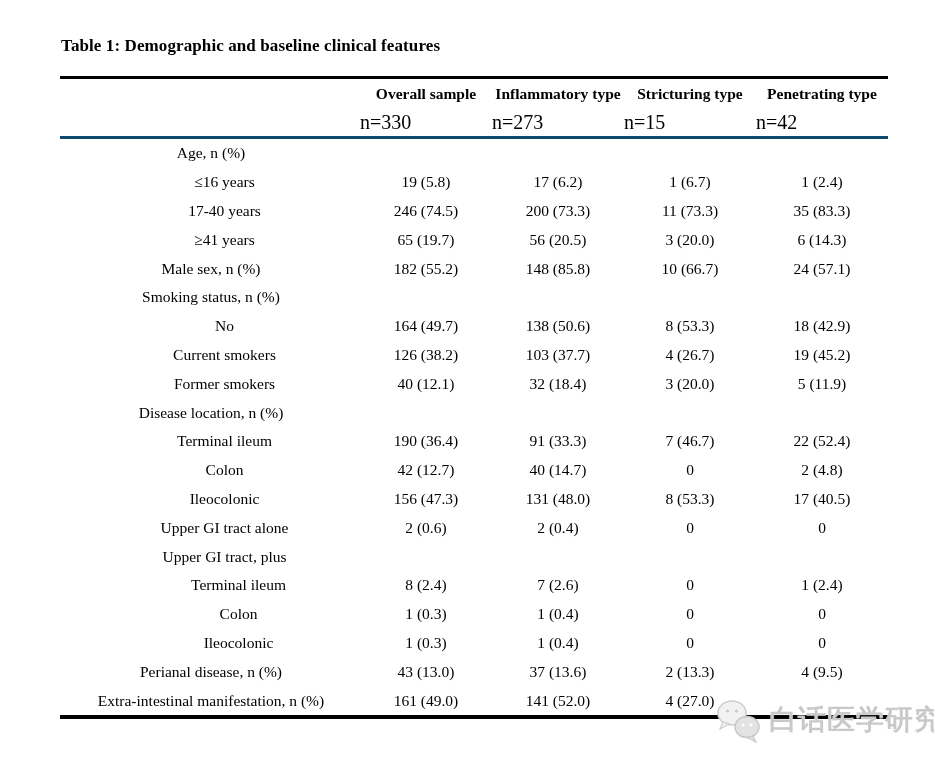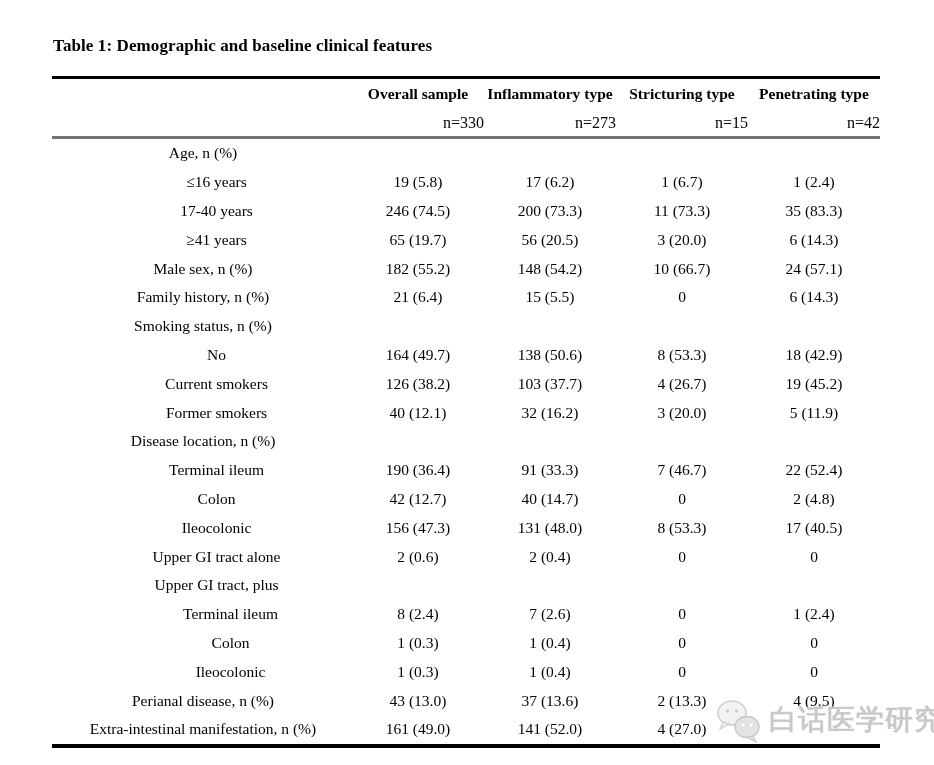--- a/index.html
+++ b/index.html
@@ -11,21 +11,21 @@
     position: relative;
     width: 934px;
     height: 765px;
     background: #ffffff;
     font-family: "Liberation Serif", serif;
     color: #000000;
     overflow: hidden;
   }
   .content {
     position: absolute;
-    left: 52px;
+    left: 60px;
     top: 36px;
     width: 828px;
   }
   .table-title {
     font-size: 17px;
     font-weight: bold;
     margin: 0 0 13px 1px;
     letter-spacing: 0.1px;
   }
   table.demo-table {
@@ -41,26 +41,26 @@
     border-top: 3px solid #000;
     font-weight: bold;
     font-size: 15.5px;
     text-align: center;
     padding: 0;
     height: 30px;
     vertical-align: middle;
   }
   thead tr.n-row th {
     font-weight: normal;
-    font-size: 16px;
-    text-align: right;
+    font-size: 20px;
+    text-align: left;
     padding: 0;
     height: 27px;
     vertical-align: middle;
-    border-bottom: 3px solid #737373;
+    border-bottom: 3px solid #0c4a6e;
   }
   tbody td {
     font-size: 15.5px;
     height: 28.8px;
     padding: 0;
     vertical-align: middle;
     white-space: nowrap;
   }
   tbody td.label-col { text-align: center; }
   tbody td.val       { text-align: center; }
@@ -151,30 +151,23 @@
           <tr>
             <td class="label-col indent-1">≥41 years</td>
             <td class="val">65 (19.7)</td>
             <td class="val">56 (20.5)</td>
             <td class="val">3 (20.0)</td>
             <td class="val">6 (14.3)</td>
           </tr>
           <tr>
             <td class="label-col indent-0">Male sex, n (%)</td>
             <td class="val">182 (55.2)</td>
-            <td class="val">148 (54.2)</td>
+            <td class="val">148 (85.8)</td>
             <td class="val">10 (66.7)</td>
             <td class="val">24 (57.1)</td>
-          </tr>
-          <tr>
-            <td class="label-col indent-0">Family history, n (%)</td>
-            <td class="val">21 (6.4)</td>
-            <td class="val">15 (5.5)</td>
-            <td class="val">0</td>
-            <td class="val">6 (14.3)</td>
           </tr>
           <tr>
             <td class="label-col indent-0">Smoking status, n (%)</td>
             <td class="val"></td>
             <td class="val"></td>
             <td class="val"></td>
             <td class="val"></td>
           </tr>
           <tr>
             <td class="label-col indent-1">No</td>
@@ -186,21 +179,21 @@
           <tr>
             <td class="label-col indent-1">Current smokers</td>
             <td class="val">126 (38.2)</td>
             <td class="val">103 (37.7)</td>
             <td class="val">4 (26.7)</td>
             <td class="val">19 (45.2)</td>
           </tr>
           <tr>
             <td class="label-col indent-1">Former smokers</td>
             <td class="val">40 (12.1)</td>
-            <td class="val">32 (16.2)</td>
+            <td class="val">32 (18.4)</td>
             <td class="val">3 (20.0)</td>
             <td class="val">5 (11.9)</td>
           </tr>
           <tr>
             <td class="label-col indent-0">Disease location, n (%)</td>
             <td class="val"></td>
             <td class="val"></td>
             <td class="val"></td>
             <td class="val"></td>
           </tr>

